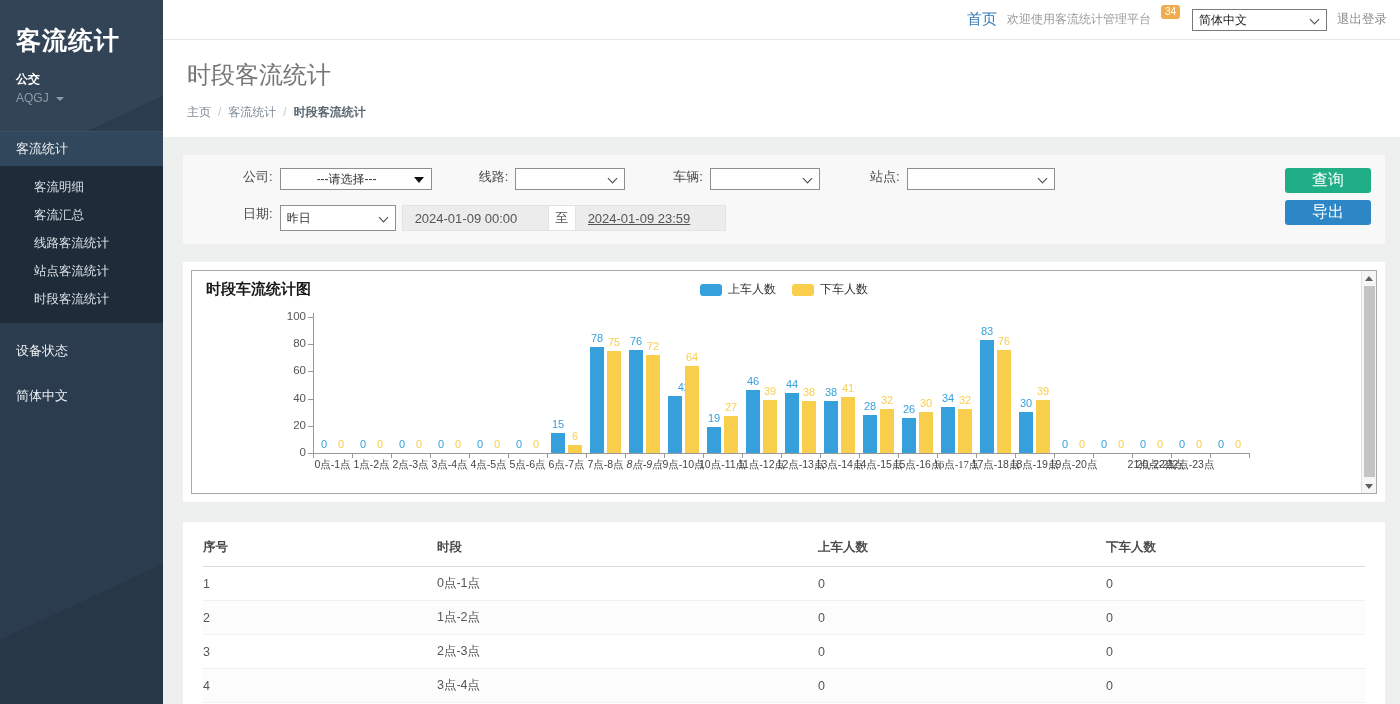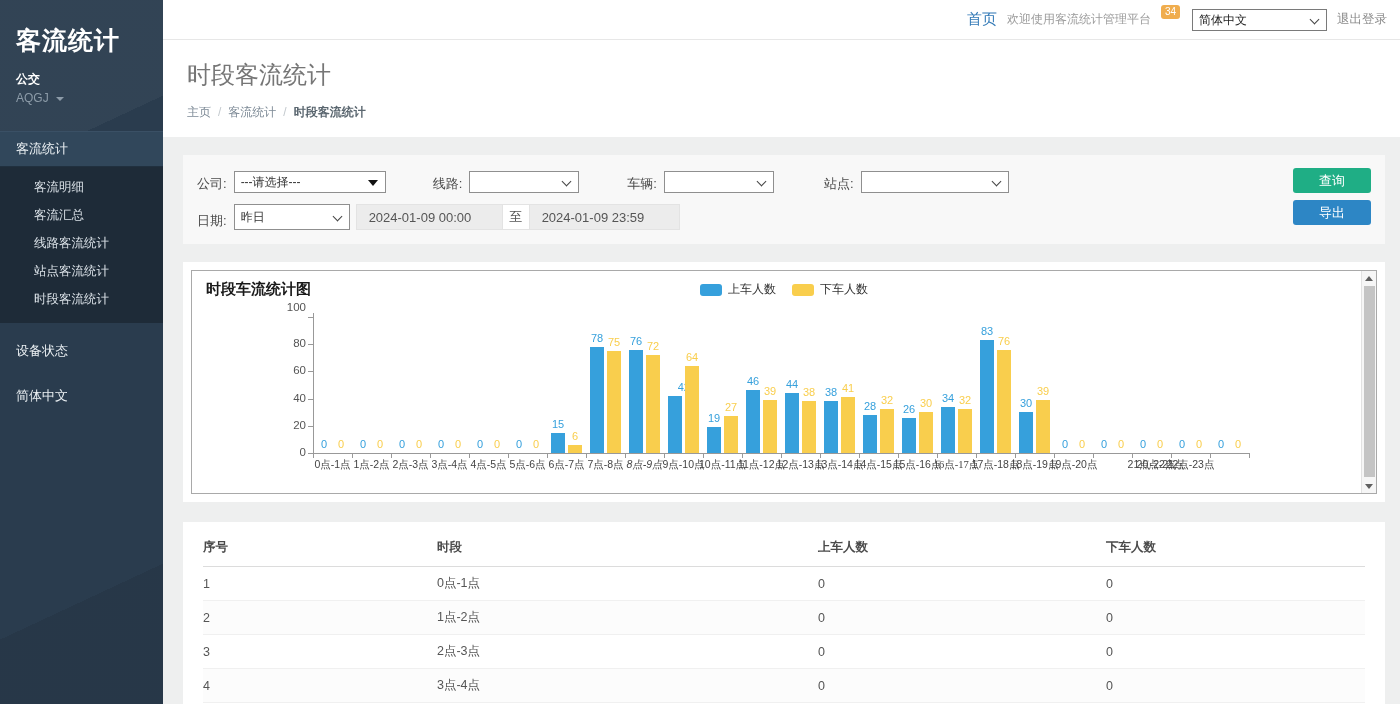--- a/index.html
+++ b/index.html
@@ -41,42 +41,42 @@
   .page-title { font-size:24px; font-weight:normal; color:#767676; }
   .breadcrumb { margin-top:13px; font-size:12px; color:#8a949d; }
   .bc-item { color:#7d8a96; cursor:pointer; }
   .bc-item.cur { font-weight:bold; color:#5b6770; cursor:default; }
   .bc-sep { color:#c3c9ce; margin:0 7px; }
 
   .content { flex:1; background:#eeefef; padding:18px 15px 0 20px; overflow:hidden; }
 
   
   .filter-panel { background:#f8f8f8; position:relative; padding:13px 14px 14px; margin-bottom:18px; }
-  .f-row { display:flex; align-items:flex-end; height:25px; }
+  .f-row { display:flex; align-items:flex-start; height:25px;margin-left:46px; }
   .f-row + .f-row { margin-top:12px; }
   .f-label { font-size:13px; color:#4a4a4a; margin-right:7px; white-space:nowrap; }
   .selwrap { position:relative; background:#fff; border:1px solid #8f8f8f; height:22px; }
   .selwrap select { width:100%; height:100%; border:none; background:transparent; appearance:none;
     -webkit-appearance:none; font-size:12px; padding:0 20px 0 6px; color:#333; font-family:inherit; }
   .chev { position:absolute; right:8px; top:6px; width:7px; height:7px; border-right:1.6px solid #444;
     border-bottom:1.6px solid #444; transform:rotate(45deg); pointer-events:none; }
   .tri  { position:absolute; right:7px; top:8px; width:0; height:0; border-left:5px solid transparent;
     border-right:5px solid transparent; border-top:6px solid #111; pointer-events:none; }
-  .w-company { width:152px; } .w-line { width:110px; margin-right:48px; }
+  .w-company { width:152px;padding-left:30px; } .w-line { width:110px; margin-right:48px; }
   .w-vehicle { width:110px; margin-right:50px; } .w-station { width:148px; }
   .ml-line { margin-left:47px; }
   .datesel { width:116px; height:26px; }
   .dgroup { display:flex; margin-left:6px; border:1px solid #e3e3e3; height:26px; }
   .dinput { border:none; background:#ececec; width:145px; font-size:13px; color:#555;
     padding:0 12px; font-family:inherit; }
-  .dinput.end { width:149px; }
+  .dinput.end { width:149px;text-decoration:underline; }
   .dto { background:#fff; border-left:1px solid #e3e3e3; border-right:1px solid #e3e3e3;
     width:28px; display:flex; align-items:center; justify-content:center; font-size:13px; color:#555; }
-  .btn { position:absolute; right:14px; width:78px; height:25px; border:none; border-radius:3px;
-    color:#fff; font-size:13px; cursor:pointer; font-family:inherit; }
+  .btn { position:absolute; right:14px; width:86px; height:25px; border:none; border-radius:3px;
+    color:#fff; font-size:16px; cursor:pointer; font-family:inherit; }
   .btn-query { top:13px; background:#1fae85; }
   .btn-export { top:45px; background:#2d86c5; }
 
   
   .chart-panel { background:#fff; padding:8px; margin-bottom:20px; flex:0 0 auto; }
   .chart-box { position:relative; border:1px solid #a9a9a9; height:224px; overflow:hidden; background:#fff; }
   .chart-title { position:absolute; left:14px; top:9px; font-size:15px; font-weight:bold; color:#1a1a1a; }
   .legend { position:absolute; top:10px; left:50%; transform:translateX(-50%); display:flex; gap:16px; }
   .legend-item { display:flex; align-items:center; gap:6px; font-size:12px; color:#333; cursor:pointer; }
   .legend-swatch { width:22px; height:12px; border-radius:3px; display:inline-block; }
@@ -212,21 +212,21 @@
             <div class="ylabel" style="top: 175px;">0</div>
             <div class="ytick" style="top: 154.8px;"></div>
             <div class="ylabel" style="top: 147.8px;">20</div>
             <div class="ytick" style="top: 127.6px;"></div>
             <div class="ylabel" style="top: 120.6px;">40</div>
             <div class="ytick" style="top: 100.4px;"></div>
             <div class="ylabel" style="top: 93.4px;">60</div>
             <div class="ytick" style="top: 73.2px;"></div>
             <div class="ylabel" style="top: 66.2px;">80</div>
             <div class="ytick" style="top: 46px;"></div>
-            <div class="ylabel" style="top: 30px;">100</div>
+            <div class="ylabel" style="top: 39px;">100</div>
             <div class="xtick" style="left: 121px;"></div>
             <div class="xtick" style="left: 160px;"></div>
             <div class="xtick" style="left: 199px;"></div>
             <div class="xtick" style="left: 238px;"></div>
             <div class="xtick" style="left: 277px;"></div>
             <div class="xtick" style="left: 316px;"></div>
             <div class="xtick" style="left: 355px;"></div>
             <div class="xtick" style="left: 394px;"></div>
             <div class="xtick" style="left: 433px;"></div>
             <div class="xtick" style="left: 472px;"></div>

